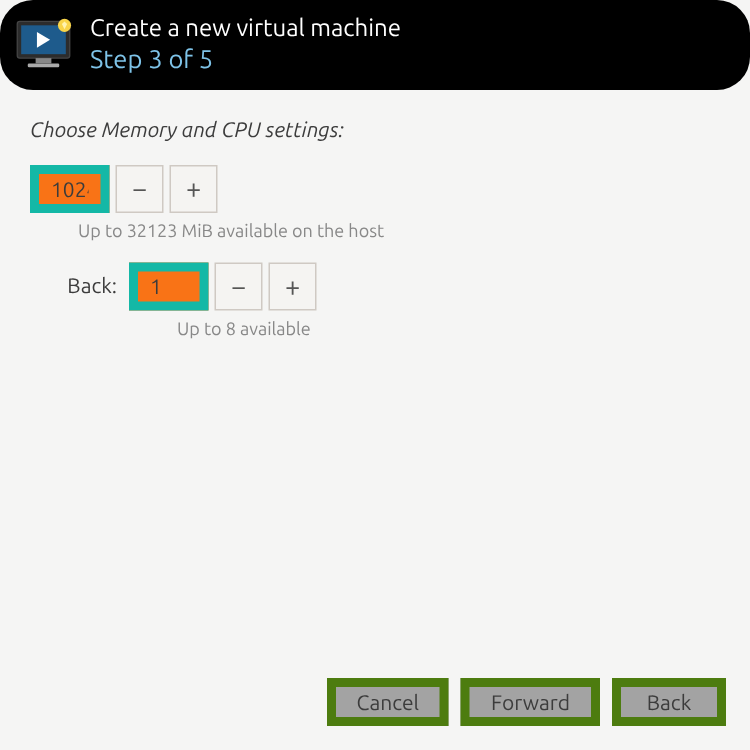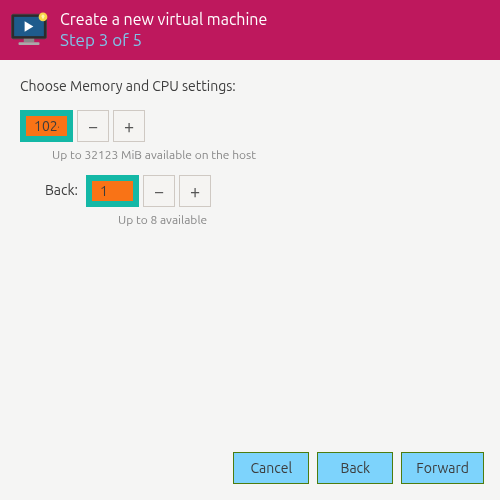--- a/index.html
+++ b/index.html
@@ -7,26 +7,27 @@
       font-family: "Ubuntu", "Segoe UI", sans-serif;
       font-size: 14px;
       color: #3c3c3c;
       background: #f5f5f4;
       width: 500px;
       height: 500px;
       display: flex;
       flex-direction: column;
     }
     .header {
-      background: #be185d;
+      background: #000000;
       color: #fff;
       height: 60px;
       display: flex;
       align-items: center;
       padding: 0 8px;
+      border-radius: 22px;
     }
     .header-icon {
       width: 42px;
       height: 42px;
       margin-right: 10px;
       flex-shrink: 0;
     }
     .header-text {
       display: flex;
       flex-direction: column;
@@ -42,20 +43,21 @@
       color: #7ec3e8;
     }
     .content {
       padding: 18px 20px 10px 20px;
       flex: 1;
     }
     .instruction {
       margin-bottom: 16px;
       font-size: 14px;
       color: #3c3c3c;
+      font-style: italic;
     }
     .form-row {
       display: flex;
       align-items: flex-start;
       margin-bottom: 14px;
     }
     .form-label {
       width: 66px;
       text-align: right;
       padding-right: 8px;
@@ -104,22 +106,22 @@
     }
     .footer {
       display: flex;
       justify-content: flex-end;
       gap: 8px;
       padding: 14px 16px 16px 16px;
     }
     .btn {
       min-width: 76px;
       height: 32px;
-      border: 1px solid #4d7c0f;
-      background: #7dd3fc;
+      border: 6px solid #4d7c0f;
+      background: #a3a3a3;
       color: #3c3c3c;
       font-size: 14px;
       padding: 0 14px;
       cursor: pointer;
       font-family: inherit;
     }
   </style>
 </head>
 <body>
 
@@ -171,15 +173,15 @@
           <span>+</span>
         </div>
       </div>
       <div class="hint">Up to 8 available</div>
     </div>
   </div>
 </div>
 
 <div class="footer">
   <button class="btn">Cancel</button>
+  <button class="btn">Forward</button>
   <button class="btn">Back</button>
-  <button class="btn">Forward</button>
 </div>
 
 </body></html>

